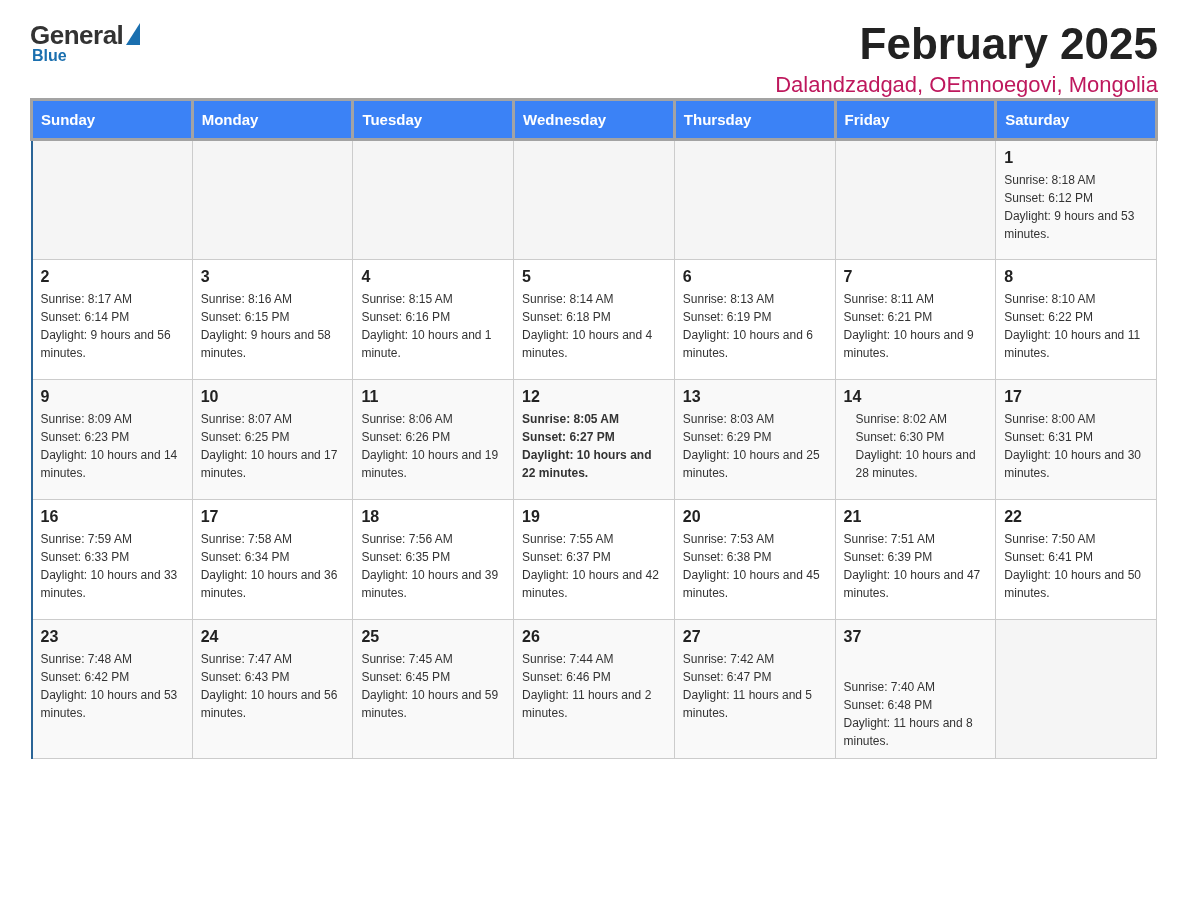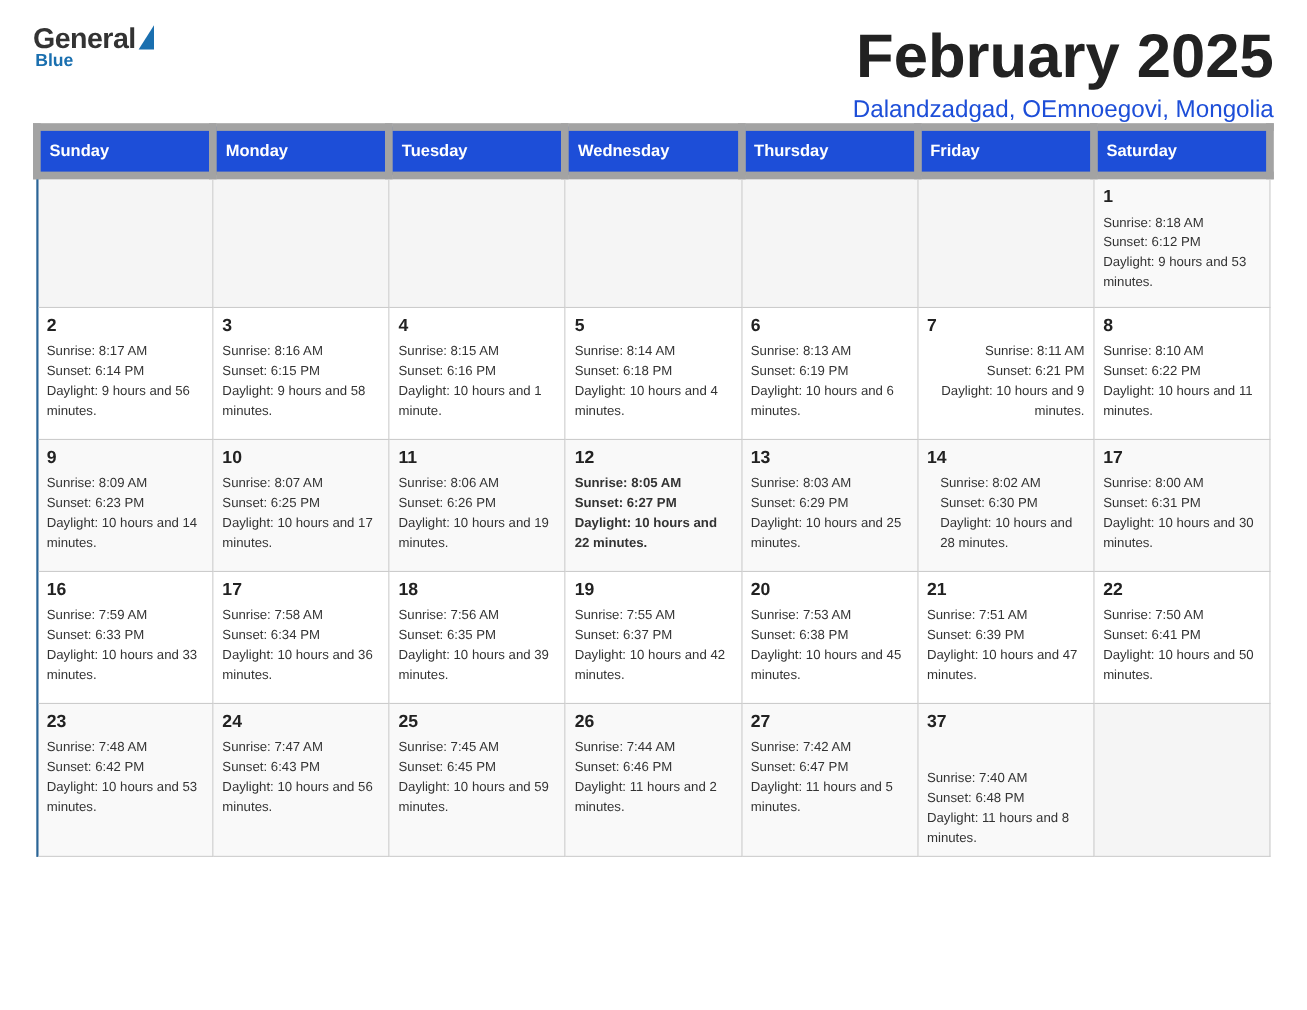--- a/index.html
+++ b/index.html
@@ -42,43 +42,43 @@
       font-size: 16px;
       font-weight: bold;
       color: #1a6faf;
       margin-top: -4px;
       margin-left: 2px;
     }
     .title-section {
       text-align: right;
     }
     .main-title {
-      font-size: 56px;
+      font-size: 44px;
       font-weight: bold;
       color: #222;
       line-height: 1.1;
     }
     .subtitle {
       font-size: 22px;
-      color: #1d4ed8;
+      color: #be185d;
       margin-top: 4px;
     }
     table {
       width: 100%;
       border-collapse: collapse;
       table-layout: fixed;
     }
     thead tr th {
-      background-color: #1d4ed8;
+      background-color: #3b82f6;
       color: #fff;
       font-size: 15px;
       font-weight: bold;
       padding: 10px 8px;
       text-align: left;
-      border: 7px solid #a3a3a3;
+      border: 3px solid #a3a3a3;
     }
     tbody tr td {
       vertical-align: top;
       padding: 8px 8px;
       border: 1px solid #ccc;
       font-size: 12.5px;
       color: #333;
       height: 120px;
       background: #fff;
     }
@@ -174,21 +174,21 @@
 Daylight: 10 hours and 4 minutes.</div>
         </td>
         <td>
           <span class="day-number">6</span>
           <div class="day-info" style="white-space: pre-line;">Sunrise: 8:13 AM
 Sunset: 6:19 PM
 Daylight: 10 hours and 6 minutes.</div>
         </td>
         <td>
           <span class="day-number">7</span>
-          <div class="day-info" style="white-space: pre-line; text-align: right;">Sunrise: 8:11 AM
+          <div class="day-info" style="white-space: pre-line;">Sunrise: 8:11 AM
 Sunset: 6:21 PM
 Daylight: 10 hours and 9 minutes.</div>
         </td>
         <td>
           <span class="day-number">8</span>
           <div class="day-info" style="white-space: pre-line;">Sunrise: 8:10 AM
 Sunset: 6:22 PM
 Daylight: 10 hours and 11 minutes.</div>
         </td>
       </tr>

